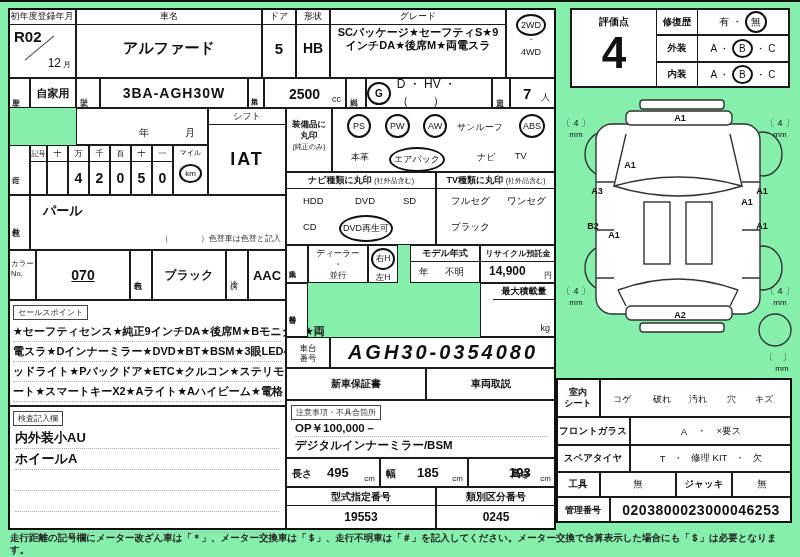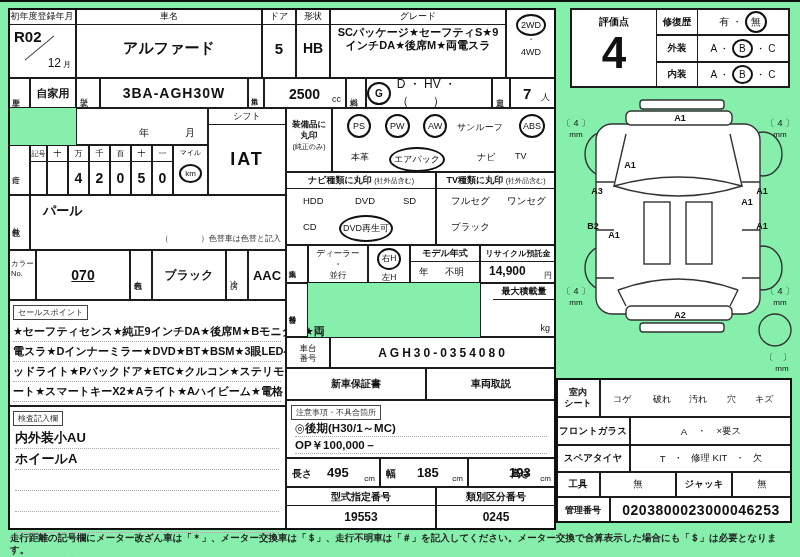--- a/index.html
+++ b/index.html
@@ -247,21 +247,21 @@
   <div class="cell" style="left:286px;top:245px;width:22px;height:38px;">
     <div class="cen vert" style="font-size:7.5px;letter-spacing:0;">輸入車</div>
   </div>
   <div class="cell" style="left:308px;top:245px;width:60px;height:38px;">
     <div style="text-align:center;font-size:8.5px;line-height:11px;padding-top:2px;">
       <div>ディーラー</div>
       <div>・</div>
       <div>並行</div>
     </div>
   </div>
-  <div class="cell" style="left:368px;top:245px;width:42px;height:38px;">
+  <div class="cell" style="left:368px;top:245px;width:30px;height:38px;">
     <div style="text-align:center;padding-top:1px;">
       <span class="circ" style="font-size:8.5px;padding:3px 3px;">右H</span>
       <div style="font-size:8.5px;margin-top:2px;">左H</div>
     </div>
   </div>
   <div class="cell" style="left:410px;top:245px;width:70px;height:38px;">
     <div class="hd" style="font-weight:bold;">モデル年式</div>
     <div style="position:relative;height:20px;font-size:9.5px;">
       <span style="position:absolute;left:8px;top:4px;">年</span>
       <span style="position:absolute;left:34px;top:4px;">不明</span>
@@ -283,34 +283,33 @@
     <span style="position:absolute;right:5px;bottom:3px;font-size:9px;">kg</span>
   </div>
 
   <div class="cell" style="left:286px;top:337px;width:44px;height:31px;">
     <div style="text-align:center;font-size:8.5px;line-height:10px;padding-top:5px;">
       <div>車台</div>
       <div>番号</div>
     </div>
   </div>
   <div class="cell" style="left:330px;top:337px;width:226px;height:31px;">
-    <div class="cen b" style="font-size:12px;letter-spacing:3px;">AGH30-0354080</div>
+    <div class="cen b" style="font-size:20px;letter-spacing:3px;font-style:italic;">AGH30-0354080</div>
   </div>
 
   <div class="cell" style="left:286px;top:368px;width:140px;height:32px;">
     <div class="cen b" style="font-size:10px;">新車保証書</div>
   </div>
   <div class="cell" style="left:426px;top:368px;width:130px;height:32px;">
     <div class="cen b" style="font-size:10px;">車両取説</div>
   </div>
 
   <div class="cell" style="left:286px;top:400px;width:270px;height:58px;">
     <div class="tab" style="margin-top:2px;">注意事項・不具合箇所</div>
     <div style="padding:0 8px;">
-      <div class="b dotline" style="font-size:11.5px;line-height:16px;">◎後期(H30/1～MC)</div>
       <div class="b dotline" style="font-size:11.5px;line-height:16px;">OP￥100,000－</div>
       <div class="b" style="font-size:11.5px;line-height:16px;">デジタルインナーミラー/BSM</div>
     </div>
   </div>
 
   <div class="cell" style="left:286px;top:458px;width:94px;height:29px;">
     <span style="position:absolute;left:5px;top:8px;font-size:10px;font-weight:bold;">長さ</span>
     <span class="b" style="position:absolute;left:40px;top:6px;font-size:13px;">495</span>
     <span style="position:absolute;right:4px;bottom:3px;font-size:8px;">cm</span>
   </div>

